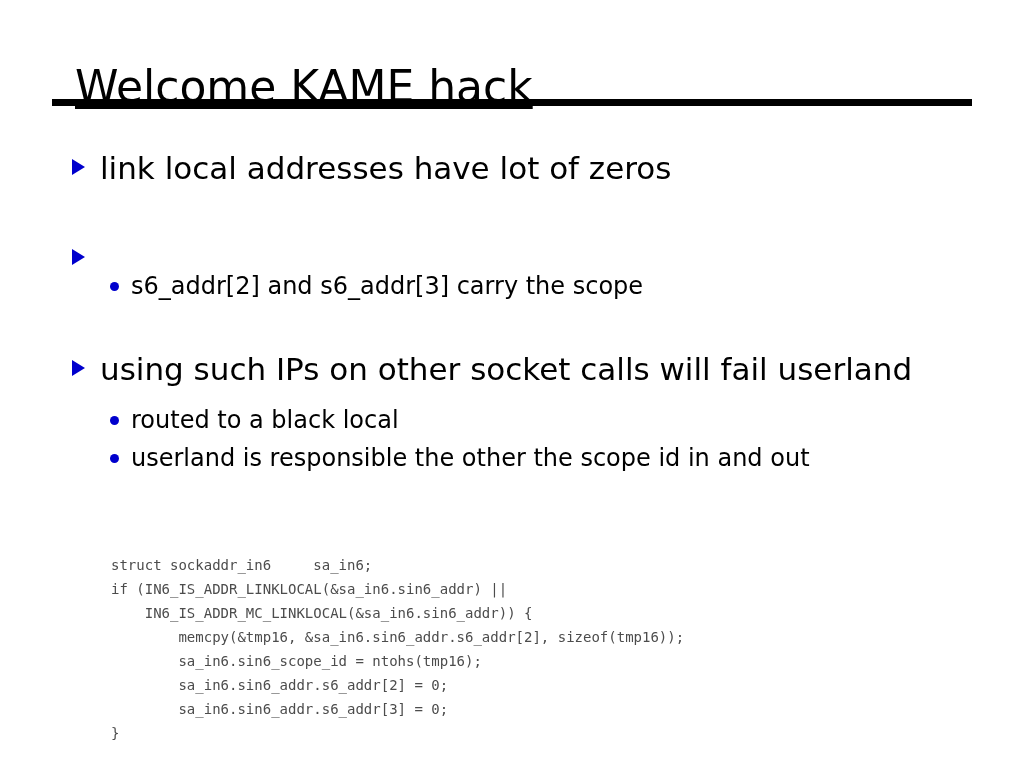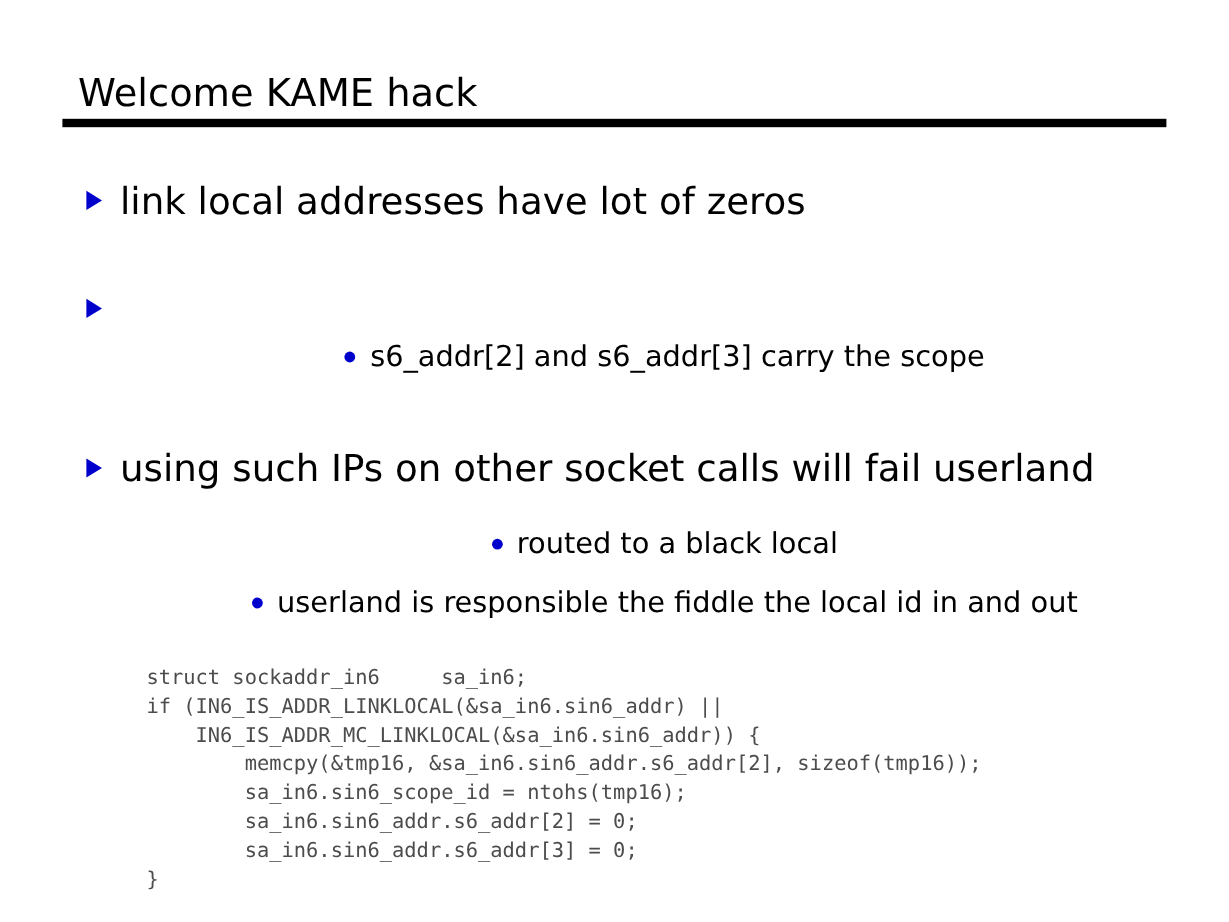--- a/index.html
+++ b/index.html
@@ -24,28 +24,29 @@
 
   
   #title-block {
     position: absolute;
     left: 52px;
     top: 52px;
     width: 920px;
   }
   #slide-title {
     font-family: "DejaVu Sans", sans-serif;
-    font-size: 32px;
+    font-size: 44px;
     font-weight: normal;
     line-height: 50px;
     letter-spacing: 0px;
     color: #000000;
     white-space: nowrap;
-    margin: 0;
+    margin: 10px;
     padding: 0 0 0 13px;
+    text-decoration: underline;
   }
   #title-rule {
     position: absolute;
     left: 52px;
     top: 99px;
     width: 920px;
     height: 7px;
     background: #000000;
   }
 
@@ -80,23 +81,22 @@
   .lvl1 .text {
     font-size: 31px;
     line-height: 44px;
     color: #000000;
     font-family: "DejaVu Sans", sans-serif;
   }
 
   .lvl2 {
     display: flex;
     align-items: flex-start;
-    margin: 15px;
+    margin: 4px;
     padding: 0 0 0 34px;
-    justify-content: center;
   }
   .lvl2 .marker {
     flex: 0 0 auto;
     width: 21px;
     padding-top: 13px;
     line-height: 0;
   }
   .dot {
     display: block;
     width: 9px;
@@ -111,24 +111,24 @@
     font-family: "DejaVu Sans", sans-serif;
   }
 
   .gap-lg { height: 46px; }
   .gap-md { height: 40px; }
   .gap-sm { height: 8px; }
 
   
   #code-block {
     position: absolute;
-    left: 122px;
+    left: 111px;
     top: 553px;
     font-family: "DejaVu Sans Mono", monospace;
-    font-size: 17px;
+    font-size: 14px;
     line-height: 24px;
     color: #4c4c4c;
     white-space: pre;
     margin: 0;
   }
 </style>
 </head>
 <body>
 
 <div id="slide">
@@ -177,21 +177,21 @@
       <span class="marker">
           <i class="dot"></i>
         </span>
       <span class="text">routed to a black local</span>
     </div>
 
     <div class="lvl2">
       <span class="marker">
           <i class="dot"></i>
         </span>
-      <span class="text">userland is responsible the fiddle the local id in and out</span>
+      <span class="text">userland is responsible the other the scope id in and out</span>
     </div>
 
   </div>
 
   <pre id="code-block">struct sockaddr_in6     sa_in6;
 if (IN6_IS_ADDR_LINKLOCAL(&amp;sa_in6.sin6_addr) ||
     IN6_IS_ADDR_MC_LINKLOCAL(&amp;sa_in6.sin6_addr)) {
         memcpy(&amp;tmp16, &amp;sa_in6.sin6_addr.s6_addr[2], sizeof(tmp16));
         sa_in6.sin6_scope_id = ntohs(tmp16);
         sa_in6.sin6_addr.s6_addr[2] = 0;

